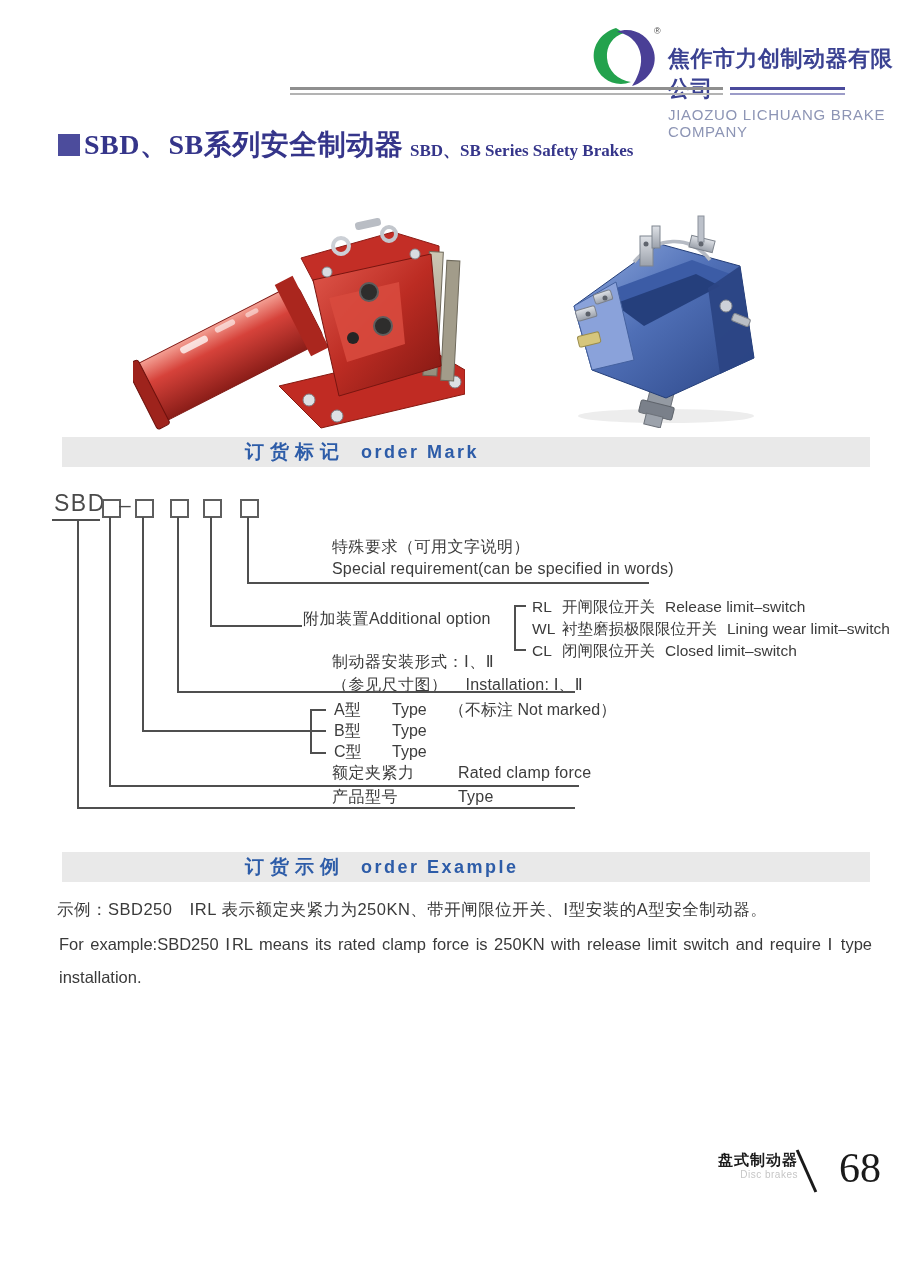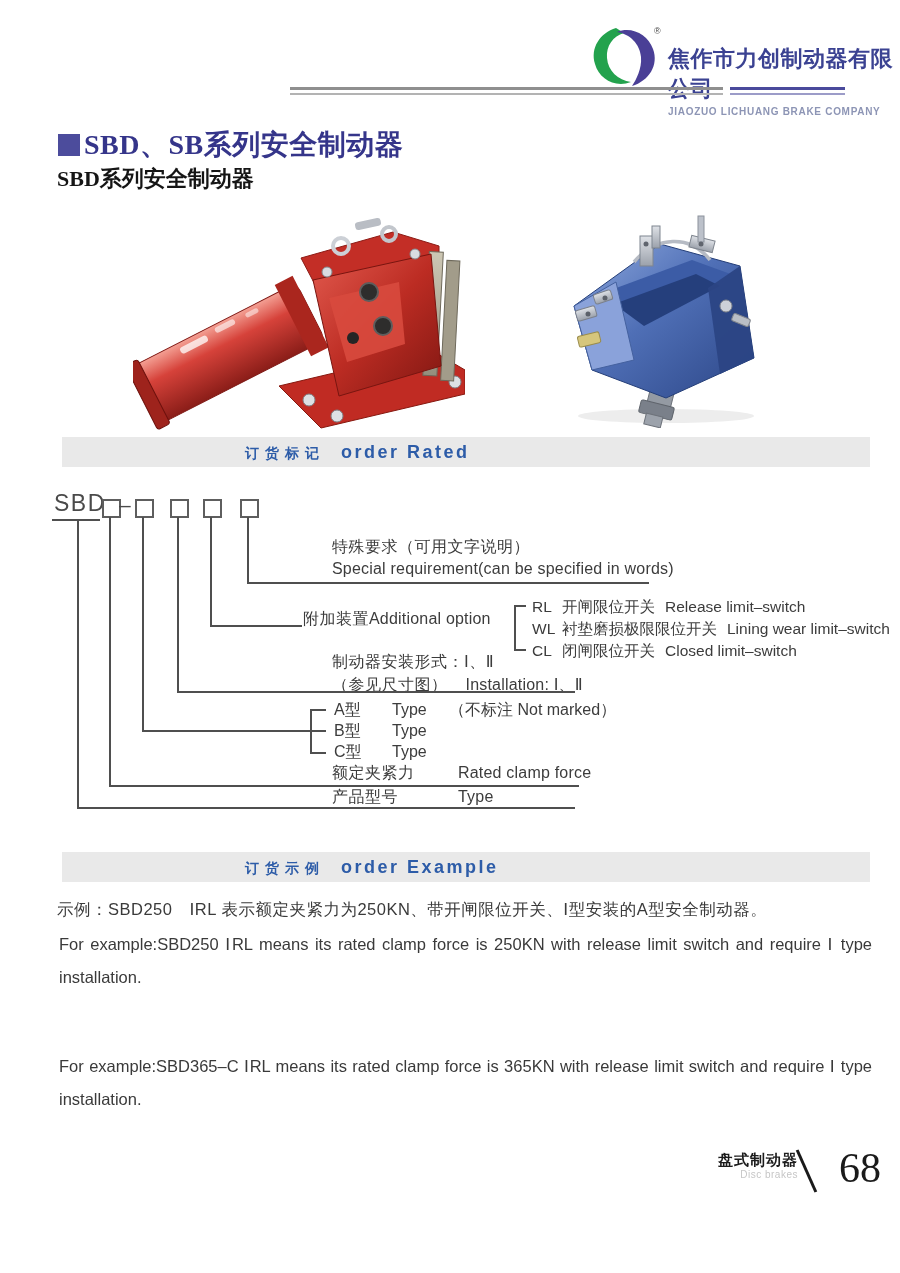--- a/index.html
+++ b/index.html
@@ -2,36 +2,36 @@
 <html><head>
 <meta charset="utf-8">
 <style>
   html,body{margin:0;padding:0;background:#fff;}
   .page{position:relative;width:900px;height:1273px;background:#ffffff;overflow:hidden;
         font-family:"Liberation Sans","DejaVu Sans",sans-serif;color:#3c3c3c;}
   .abs{position:absolute;}
 
   
   .company-cn{font-size:22px;font-weight:bold;color:#3b4292;letter-spacing:0.5px;}
-  .company-en{font-size:10px;color:#8d95b5;letter-spacing:0.7px;margin-top:2px;font-weight:bold;}
+  .company-en{font-size:15px;color:#8d95b5;letter-spacing:0.7px;margin-top:2px;}
   .rule{position:absolute;}
 
   
   .title-sq{position:absolute;width:22px;height:22px;background:#4c4c9c;}
   .title-cn{position:absolute;font-family:"Liberation Serif","DejaVu Serif",serif;
             font-weight:bold;font-size:28px;color:#35358a;letter-spacing:0.5px;white-space:nowrap;}
   .title-en{position:absolute;font-family:"Liberation Serif","DejaVu Serif",serif;
             font-weight:bold;font-size:17px;color:#35358a;white-space:nowrap;}
   .subtitle{position:absolute;font-family:"Liberation Serif","DejaVu Serif",serif;
             font-weight:bold;font-size:22px;color:#151515;white-space:nowrap;}
 
   
   .bar{position:absolute;left:62px;width:808px;height:30px;background:#e9e9e9;line-height:30px;
        padding-left:183px;box-sizing:border-box;white-space:nowrap;}
-  .bar-cn{font-size:14px;font-weight:bold;color:#2d5ca8;letter-spacing:6px;}
+  .bar-cn{font-size:19px;font-weight:bold;color:#2d5ca8;letter-spacing:6px;}
   .bar-en{font-size:18px;font-weight:bold;color:#2d5ca8;letter-spacing:2.5px;margin-left:16px;}
 
   
   .vl{position:absolute;width:2px;background:#4f4f4f;}
   .hl{position:absolute;height:2px;background:#4f4f4f;}
   .bx{position:absolute;width:15px;height:15px;background:#fff;border:2px solid #5e5e5e;}
   .code-prefix{position:absolute;font-size:23px;letter-spacing:1.5px;color:#4a4a4a;}
   .code-dash{position:absolute;font-size:21px;color:#4a4a4a;}
   .dlab{position:absolute;font-size:16px;color:#3c3c3c;white-space:nowrap;letter-spacing:0.5px;}
   .dlab-en{letter-spacing:0.2px;}
@@ -71,21 +71,21 @@
     <div class="company-cn">焦作市力创制动器有限公司</div>
     <div class="company-en">JIAOZUO LICHUANG BRAKE COMPANY</div>
   </div>
   <div class="rule" style="left:290px;top:87px;width:433px;height:3px;background:#8f8f8f"></div>
   <div class="rule" style="left:290px;top:93px;width:433px;height:2px;background:#b3b3b3"></div>
   <div class="rule" style="left:730px;top:87px;width:115px;height:3px;background:#4a4a9c"></div>
   <div class="rule" style="left:730px;top:93px;width:115px;height:2px;background:#9c9cc8"></div>
 
   <div class="title-sq" style="left:58px;top:134px"></div>
   <div class="title-cn" style="left:84px;top:126px">SBD、SB系列安全制动器</div>
-  <div class="subtitle" style="left:57px;top:164px">SBD系列安全制动器</div>
+  <div class="title-en" style="left:410px;top:139px">SBD、SB  Series Safety Brakes</div>
 
   <svg class="abs" style="left:133px;top:196px;width:332px;height:236px" viewBox="0 0 332 236">
     <defs>
       <linearGradient id="cylG" x1="0" y1="0" x2="0" y2="1">
         <stop offset="0" stop-color="#f4a094"></stop>
           <stop offset="0.35" stop-color="#d6423a"></stop>
           <stop offset="1" stop-color="#8a1d18"></stop>
       </linearGradient>
       <linearGradient id="bodyG" x1="0" y1="0" x2="1" y2="1">
         <stop offset="0" stop-color="#e25a4e"></stop>
@@ -160,21 +160,21 @@
     <rect x="104" y="16" width="8" height="22" fill="url(#steelG)" stroke="#7f858f"></rect>
     <rect x="142" y="28" width="24" height="12" fill="url(#steelG)" stroke="#7f858f" transform="rotate(14 154 34)"></rect>
     <rect x="150" y="6" width="6" height="26" fill="#bcc1ca" stroke="#8c929c"></rect>
     <circle cx="98" cy="34" r="2.5" fill="#60656e"></circle>
     <circle cx="153" cy="34" r="2.5" fill="#60656e"></circle>
     <circle cx="178" cy="96" r="6" fill="#cdd1d8" stroke="#81858d"></circle>
     <rect x="184" y="106" width="18" height="8" rx="2" fill="#b9bec6" stroke="#81858d" transform="rotate(22 193 110)"></rect>
   </svg>
 
   <div class="bar" style="top:437px">
-    <span class="bar-cn">订货标记</span><span class="bar-en">order Rated</span>
+    <span class="bar-cn">订货标记</span><span class="bar-en">order Mark</span>
   </div>
 
   <div>
     <div class="code-prefix" style="left:54px;top:490px">SBD</div>
     <div class="hl" style="left:52px;top:519px;width:48px"></div>
     <div class="bx" style="left:102px;top:499px"></div>
     <div class="code-dash" style="left:119px;top:493px">–</div>
     <div class="bx" style="left:135px;top:499px"></div>
     <div class="bx" style="left:170px;top:499px"></div>
     <div class="bx" style="left:203px;top:499px"></div>
@@ -237,21 +237,20 @@
     </div>
     <div class="hl" style="left:77px;top:807px;width:498px"></div>
   </div>
 
   <div class="bar" style="top:852px">
     <span class="bar-cn">订货示例</span><span class="bar-en">order Example</span>
   </div>
 
   <div class="ex-cn" style="top:899px">示例：SBD250　ⅠRL 表示额定夹紧力为250KN、带开闸限位开关、Ⅰ型安装的A型安全制动器。</div>
   <div class="ex-en" style="top:928px">For example:SBD250 ⅠRL means its rated clamp force is 250KN with release limit switch and require Ⅰ type installation.</div>
-  <div class="ex-en" style="top:1050px">For example:SBD365–C ⅠRL means its rated clamp force is 365KN with release limit switch and require Ⅰ type installation.</div>
 
   <div class="footer-block">
     <div class="footer-cn">盘式制动器</div>
     <div class="footer-en">Disc brakes</div>
   </div>
   <div class="footer-slash"></div>
   <div class="footer-num">68</div>
 
 </div>
 

